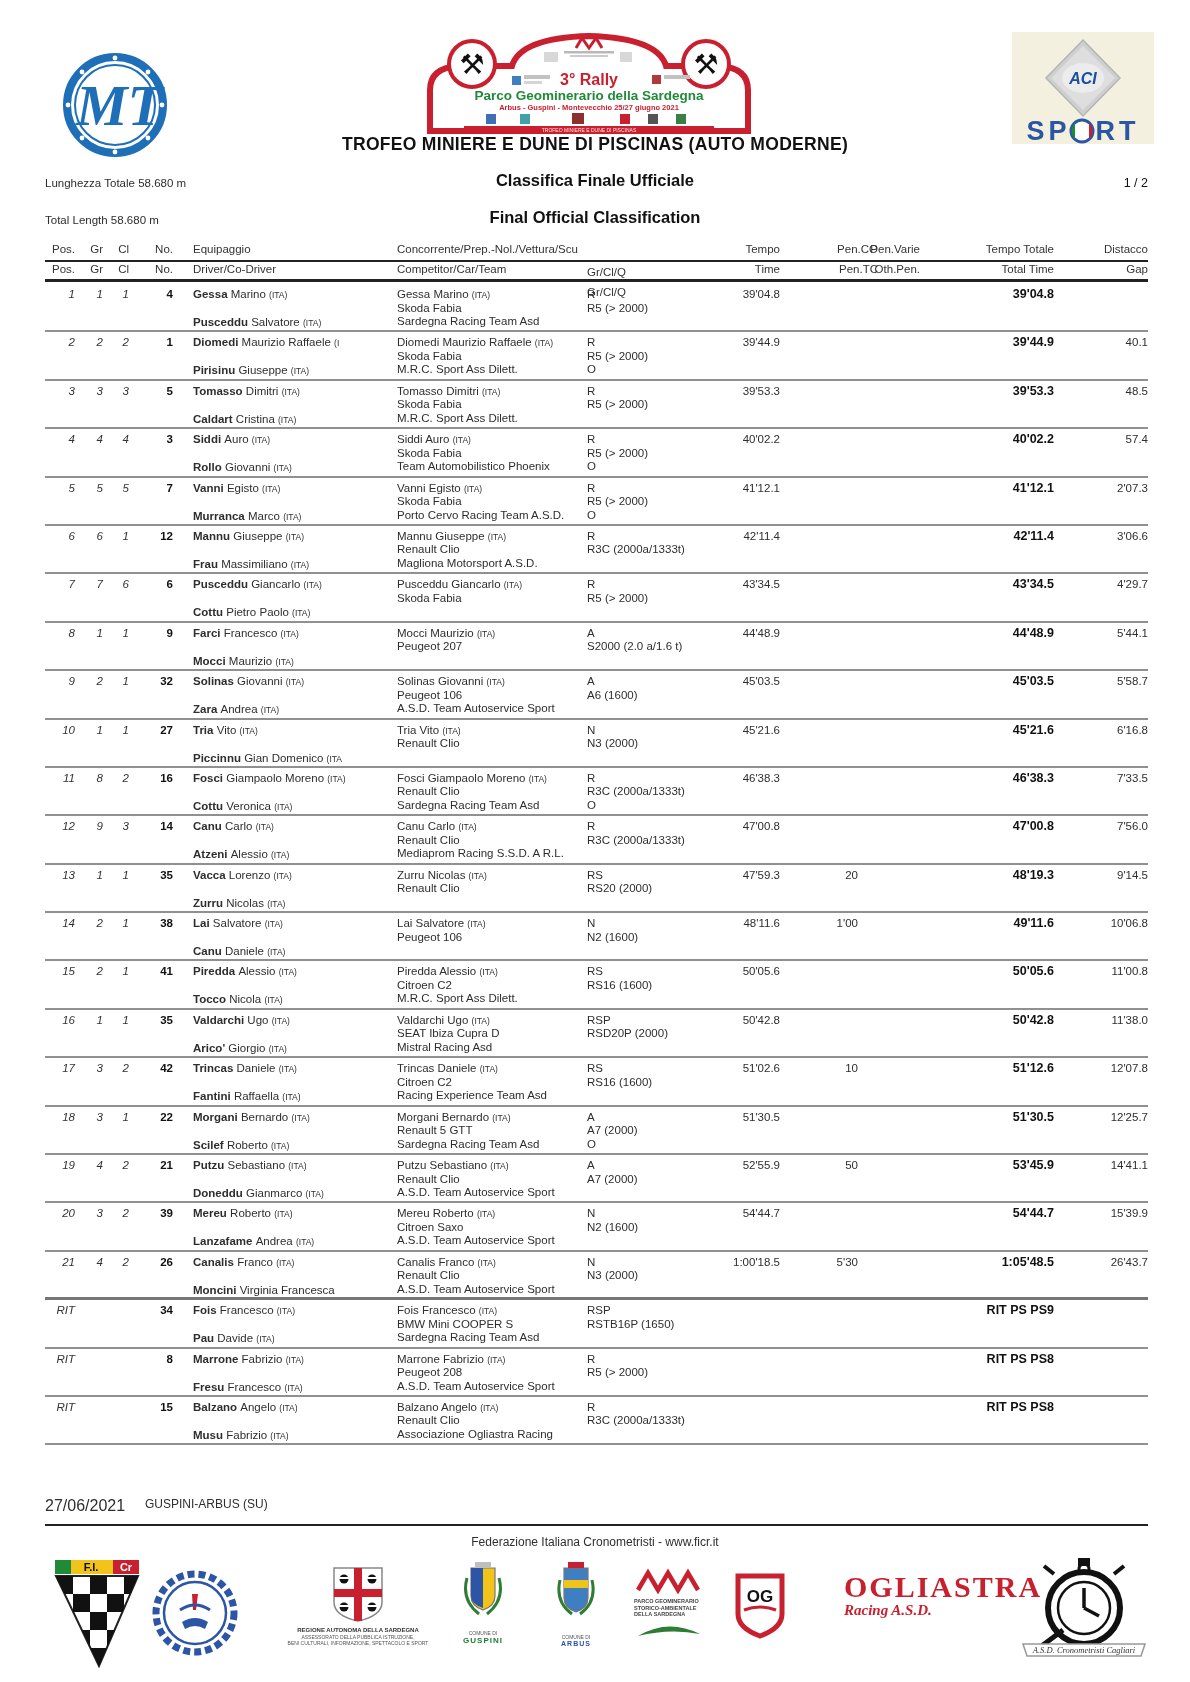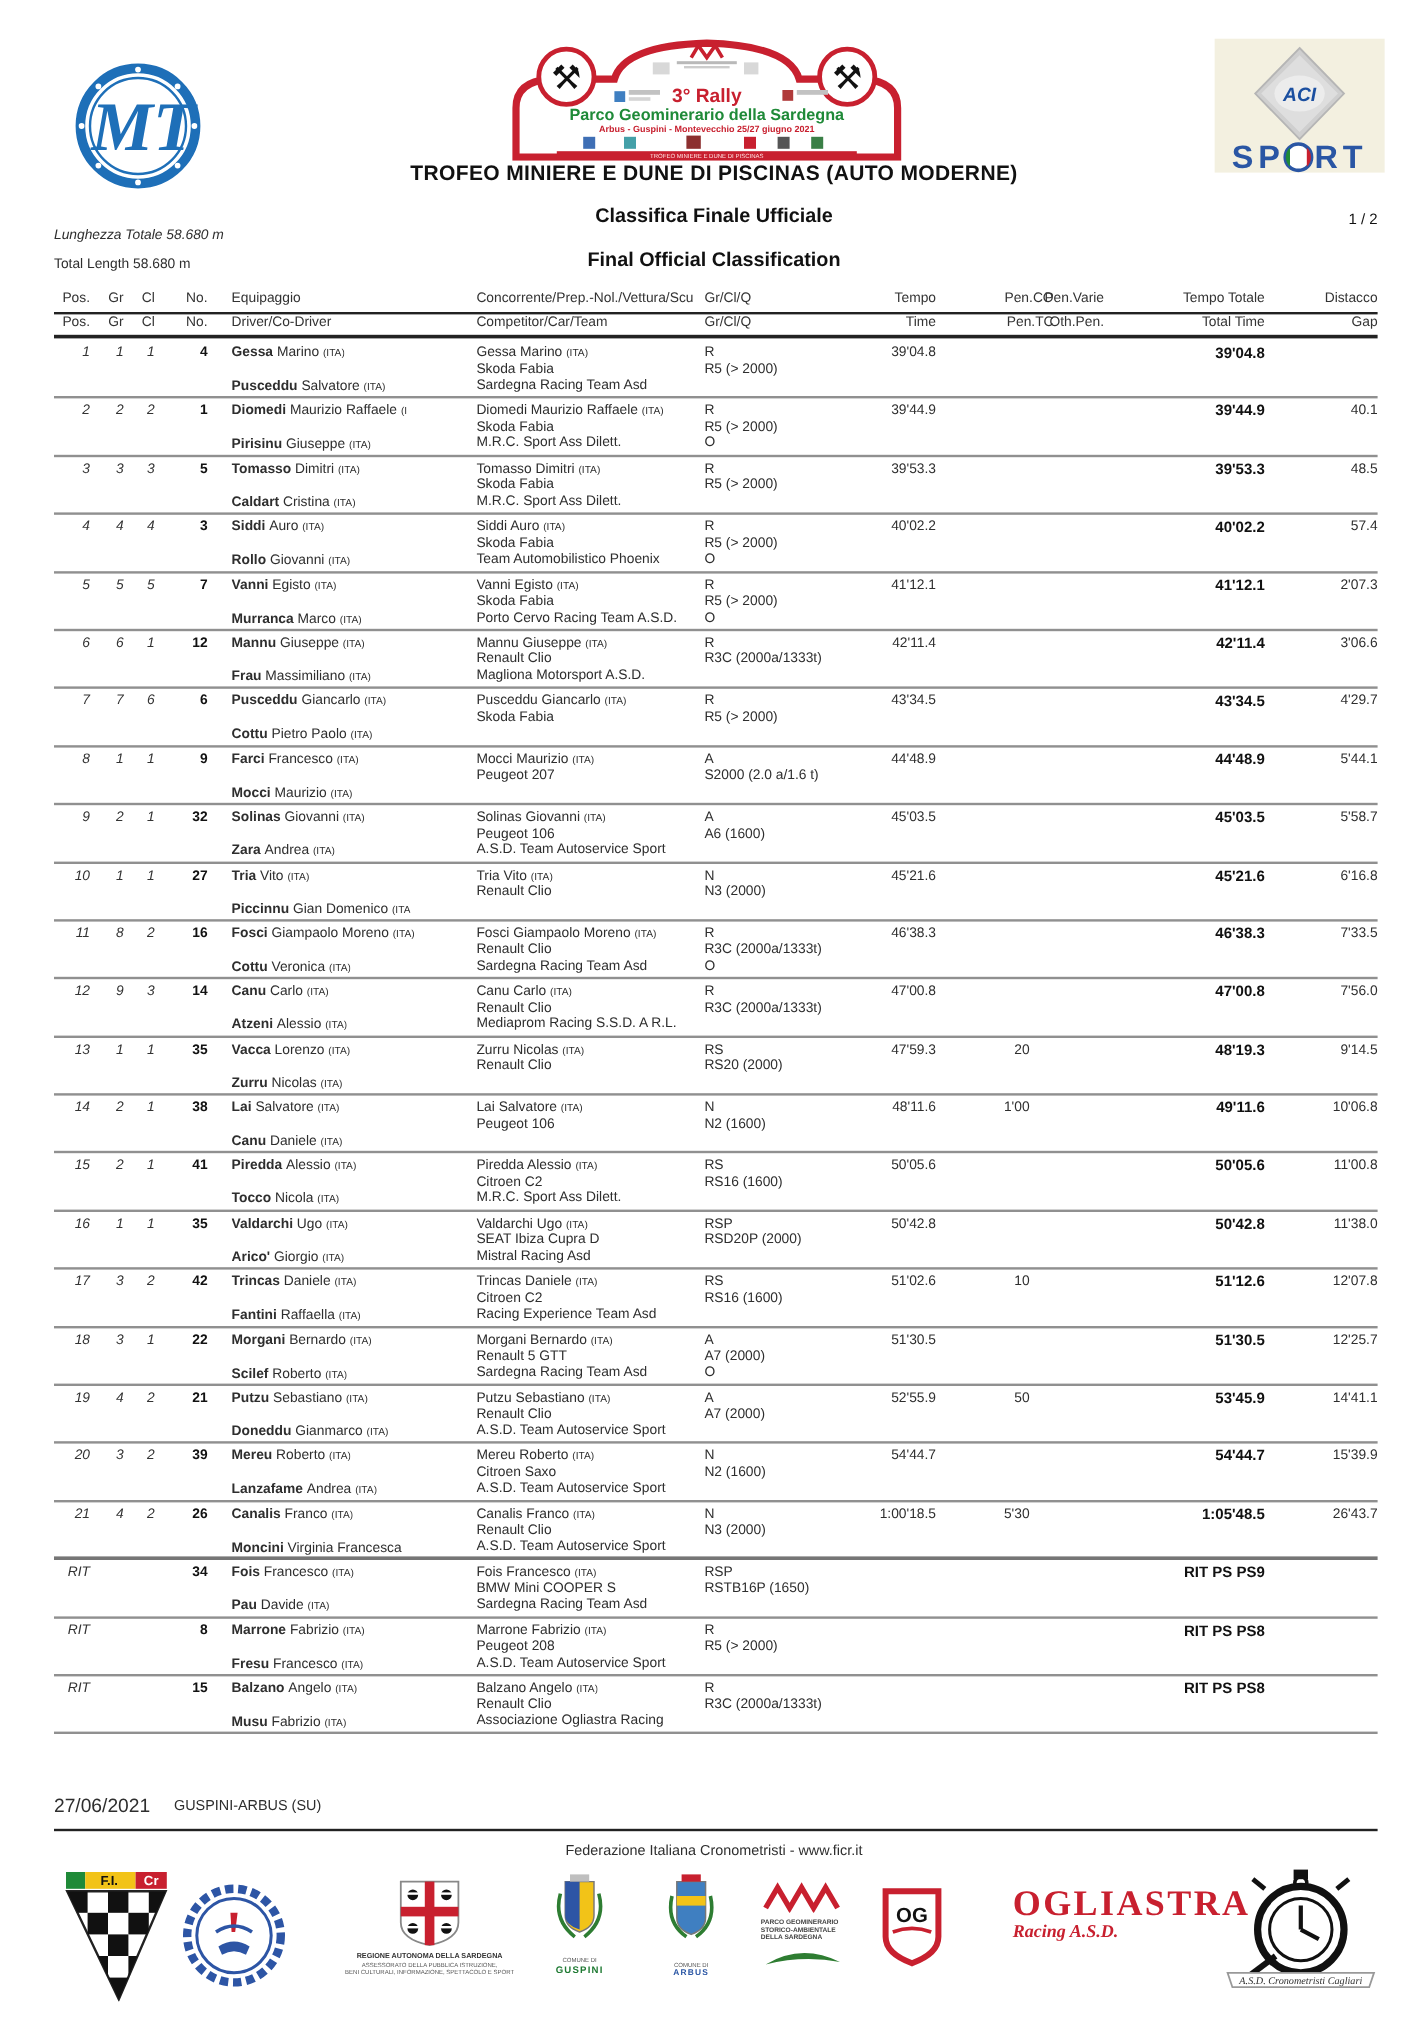--- a/index.html
+++ b/index.html
@@ -5,35 +5,35 @@
   html,body{margin:0;padding:0;background:#fff;}
   .page{position:relative;width:1190px;height:1682px;background:#fff;overflow:hidden;
         font-family:"Liberation Sans",sans-serif;color:#2e2e2e;}
   .abs{position:absolute;white-space:nowrap;}
   .center{left:0;right:0;text-align:center;}
 
   
   .main-title{top:134px;font-size:17.5px;font-weight:bold;color:#111;letter-spacing:.3px;}
   .sub-it{top:171px;font-size:16.5px;font-weight:bold;color:#111;}
   .sub-en{top:208px;font-size:16.5px;font-weight:bold;color:#111;}
-  .len-it{left:45px;top:190px;font-size:11.5px;font-style:italic;}
+  .len-it{left:45px;top:177px;font-size:11.5px;}
   .len-en{left:45px;top:214px;font-size:11.5px;}
   .page-num{right:42px;top:176px;font-size:12.5px;font-weight:normal;color:#111;}
 
   
   .thead{left:45px;width:1103px;height:15px;position:absolute;font-size:11.5px;color:#333;}
   .hline{left:45px;width:1103px;position:absolute;background:#222;}
   .hc{position:absolute;white-space:nowrap;}
   .h-pos{left:0;width:30px;text-align:right;}
   .h-gr{left:40px;width:18px;text-align:right;}
   .h-cl{left:66px;width:18px;text-align:right;}
   .h-no{left:94px;width:34px;text-align:right;}
   .h-equip{left:148px;}
   .h-conc{left:352px;}
-  .h-grclq{left:542px;}
+  .h-grclq{left:542px;margin-top:23px;}
   .h-tempo{left:615px;width:120px;text-align:right;}
   .h-penco{left:735px;width:78px;text-align:right;padding-left:20px;}
   .h-penvarie{left:797px;width:78px;text-align:right;}
   .h-tot{left:879px;width:130px;text-align:right;}
   .h-gap{left:1003px;width:100px;text-align:right;}
 
   
   #rows{position:absolute;left:45px;top:284px;width:1103px;}
   .row{position:relative;height:48.4px;border-bottom:2px solid #909090;box-sizing:border-box;font-size:11.5px;}
   .row.thick{border-bottom:3px solid #767676;}

